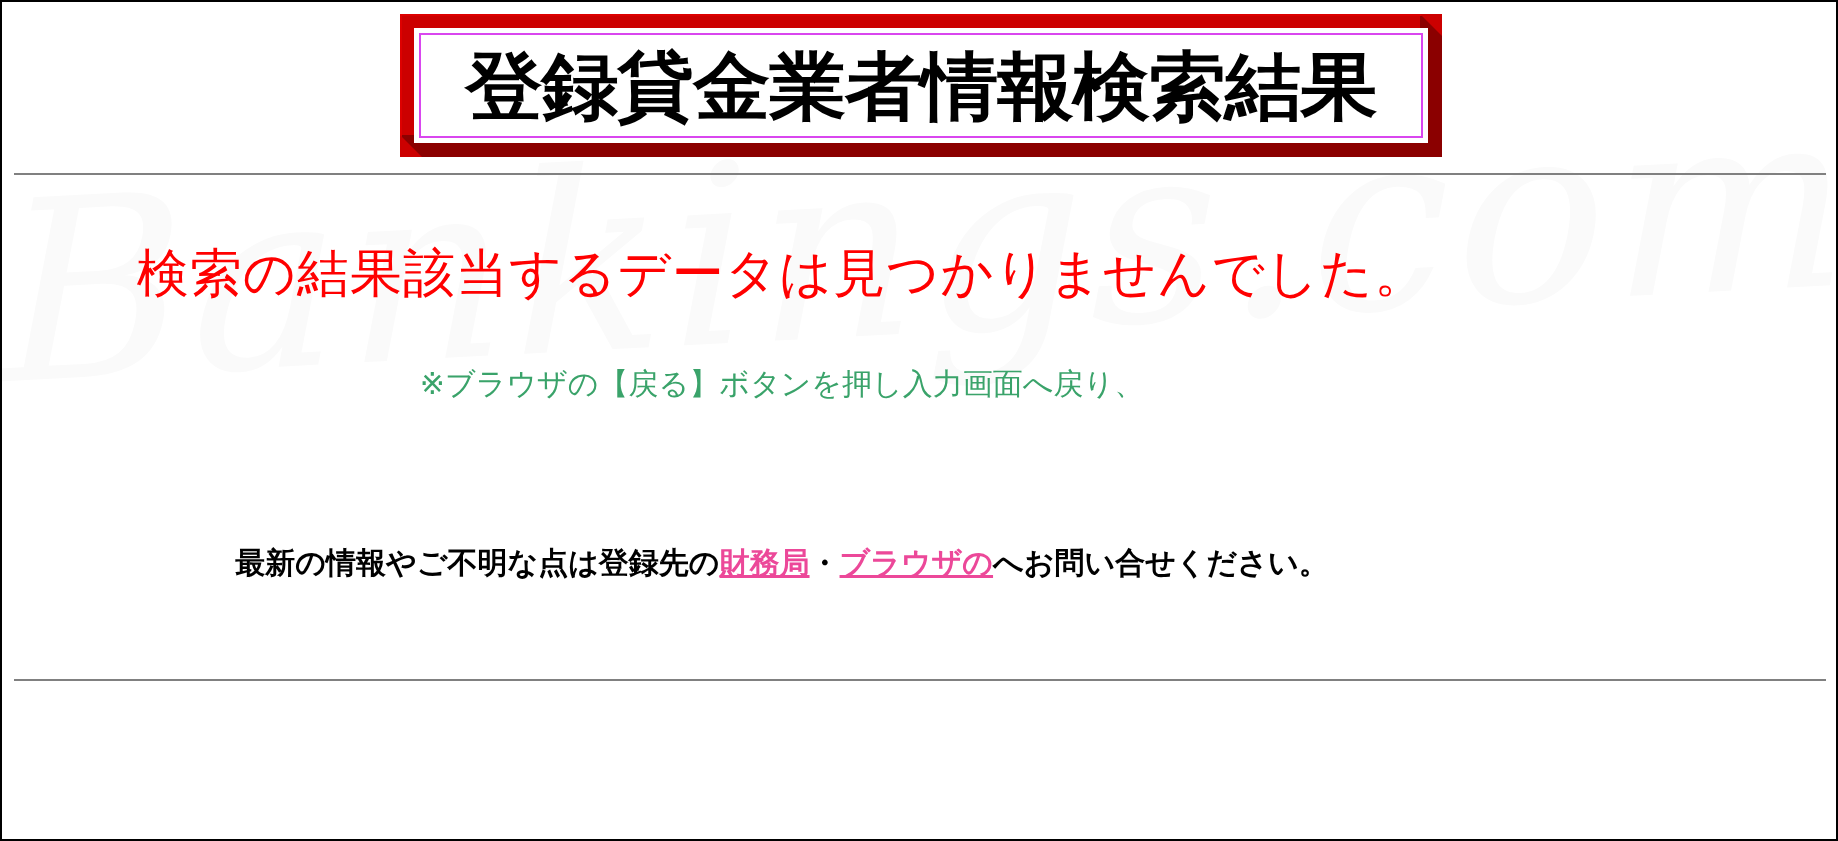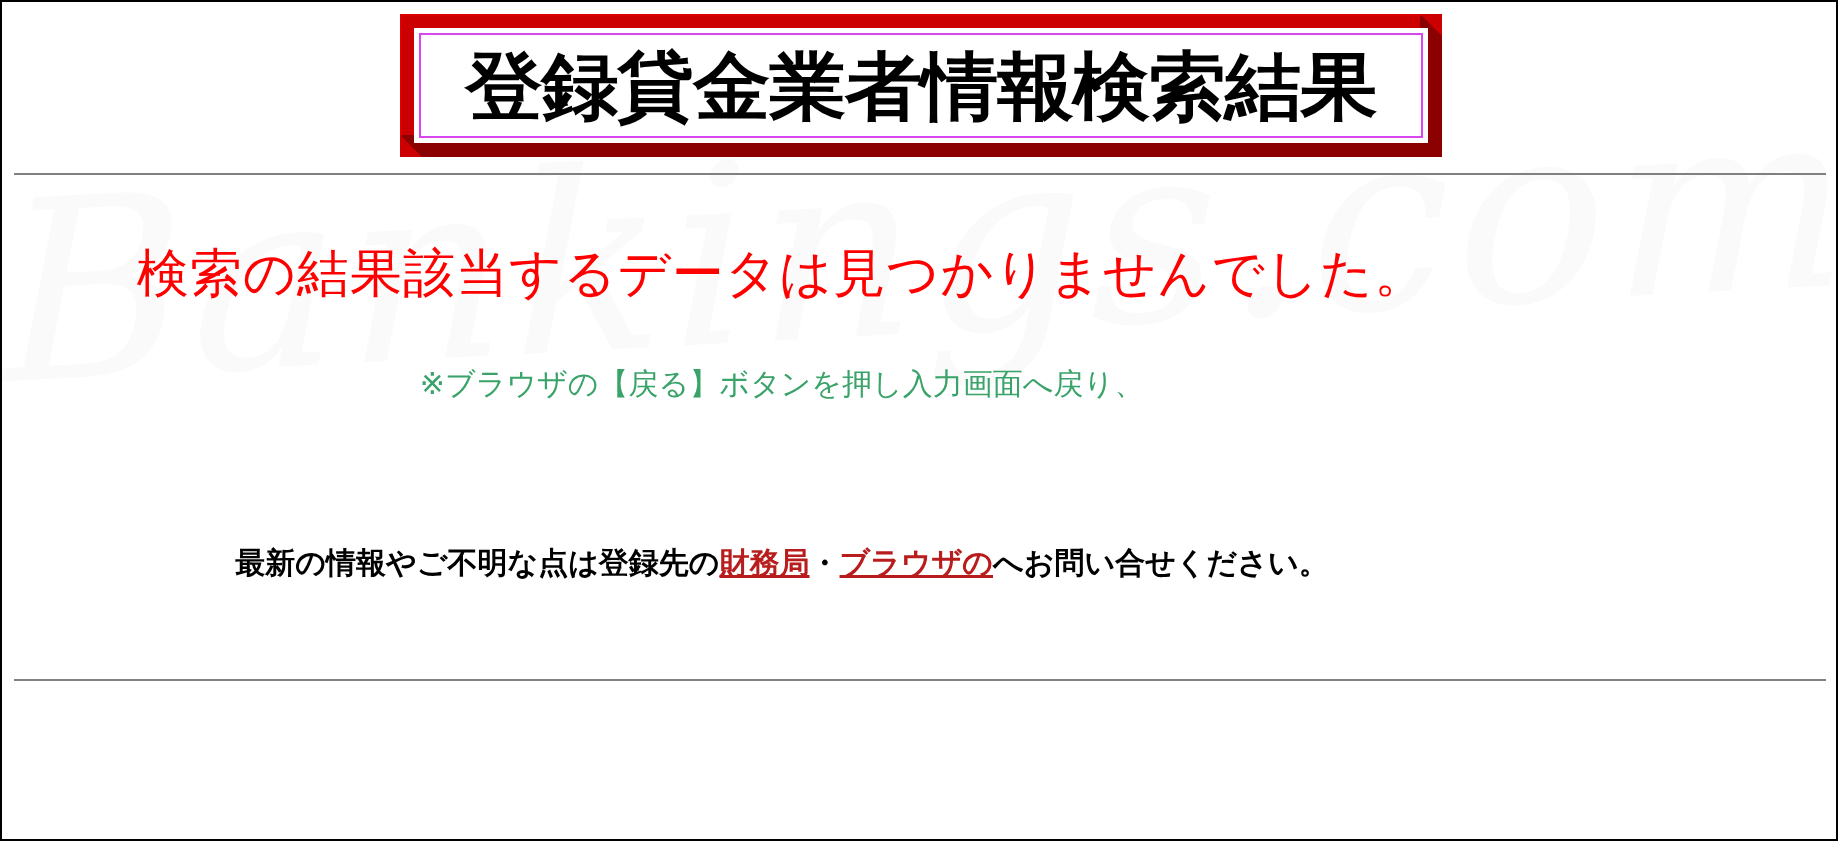--- a/index.html
+++ b/index.html
@@ -168,21 +168,21 @@
     left: 0;
     top: 541px;
     width: 1560px;
     text-align: center;
     font-size: 30px;
     font-weight: bold;
     color: #000000;
     white-space: nowrap;
   }
   .contact .link {
-    color: #b91c1c;
+    color: #ec4899;
     text-decoration: underline;
     cursor: pointer;
   }
   .contact .sep { color: #000000; }
 </style>
 </head>
 <body>
 
 <div class="page">
 

